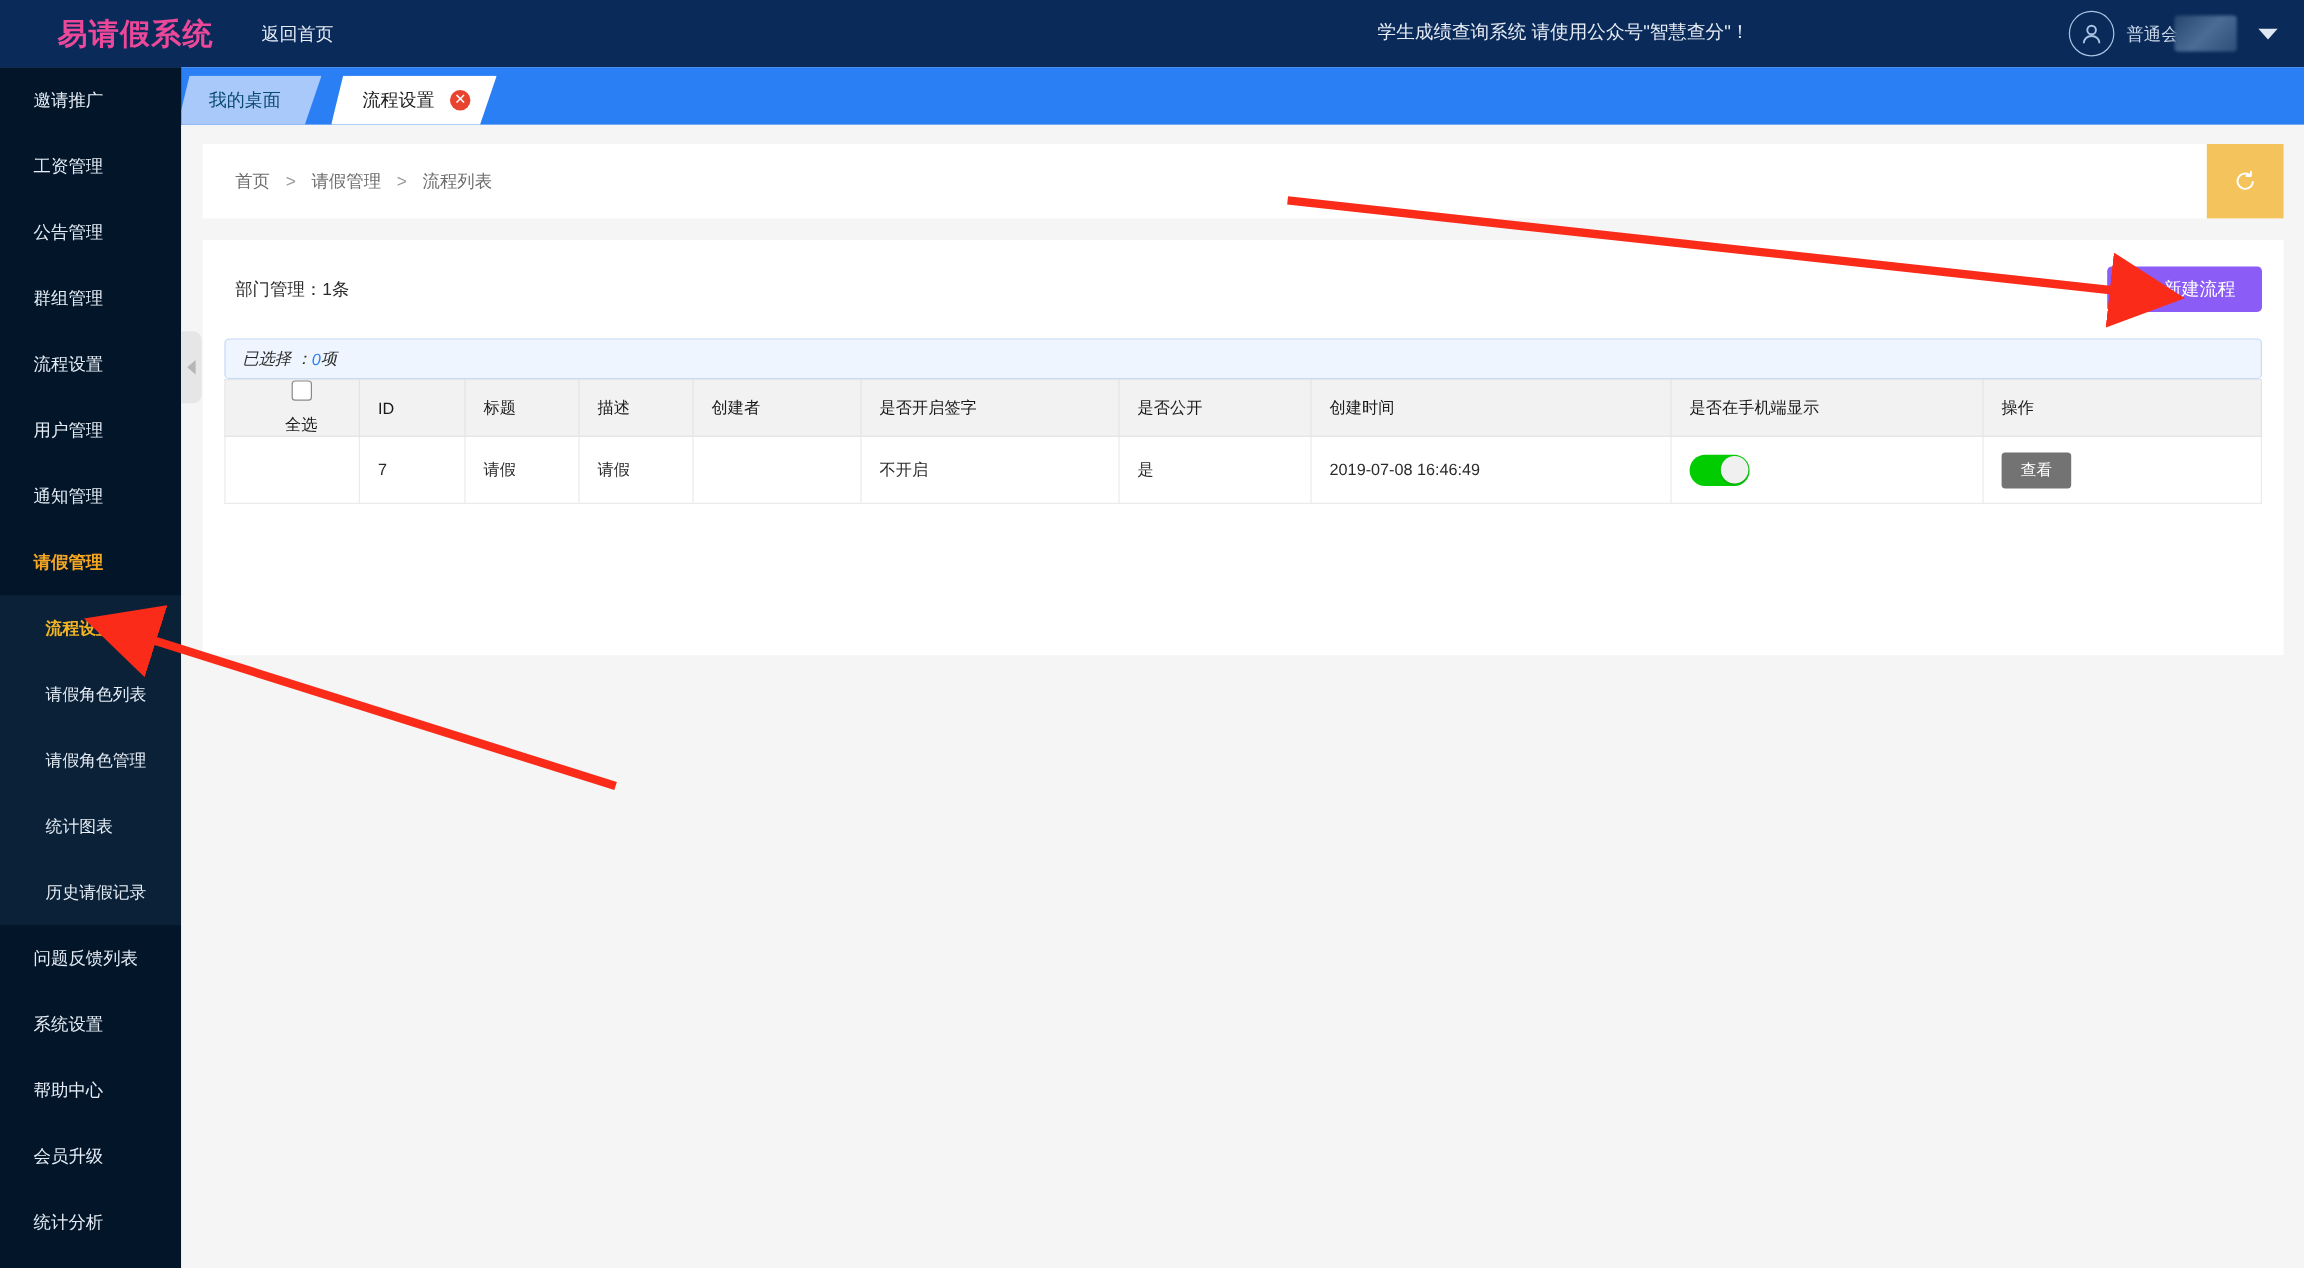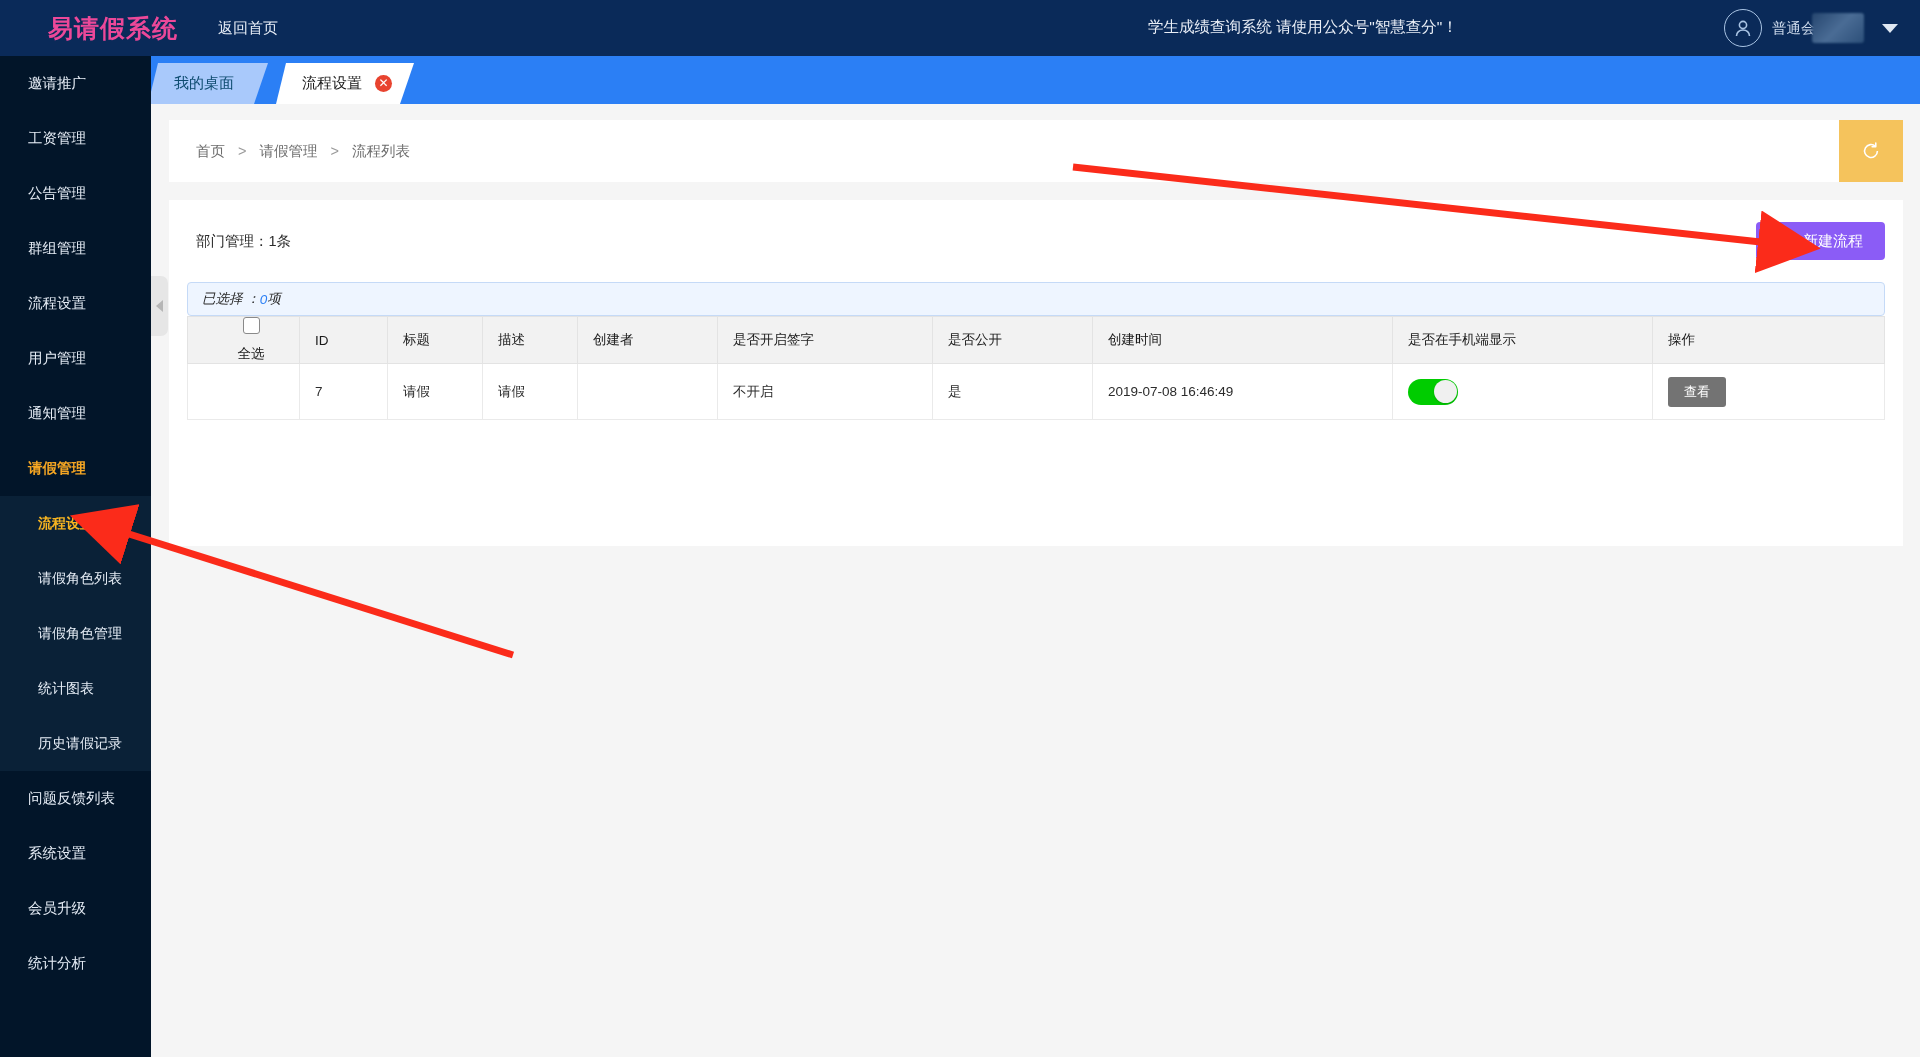--- a/index.html
+++ b/index.html
@@ -279,20 +279,23 @@
         </div>
       <div class="side-item">
           <span>历史请假记录</span>
         </div>
     </div>
     <div class="side-item">
         <span>问题反馈列表</span>
       </div>
     <div class="side-item">
         <span>系统设置</span>
+      </div>
+    <div class="side-item">
+        <span>帮助中心</span>
       </div>
     <div class="side-item">
         <span>会员升级</span>
       </div>
     <div class="side-item">
         <span>统计分析</span>
       </div>
   </div>
 
   <div class="collapse-handle">

